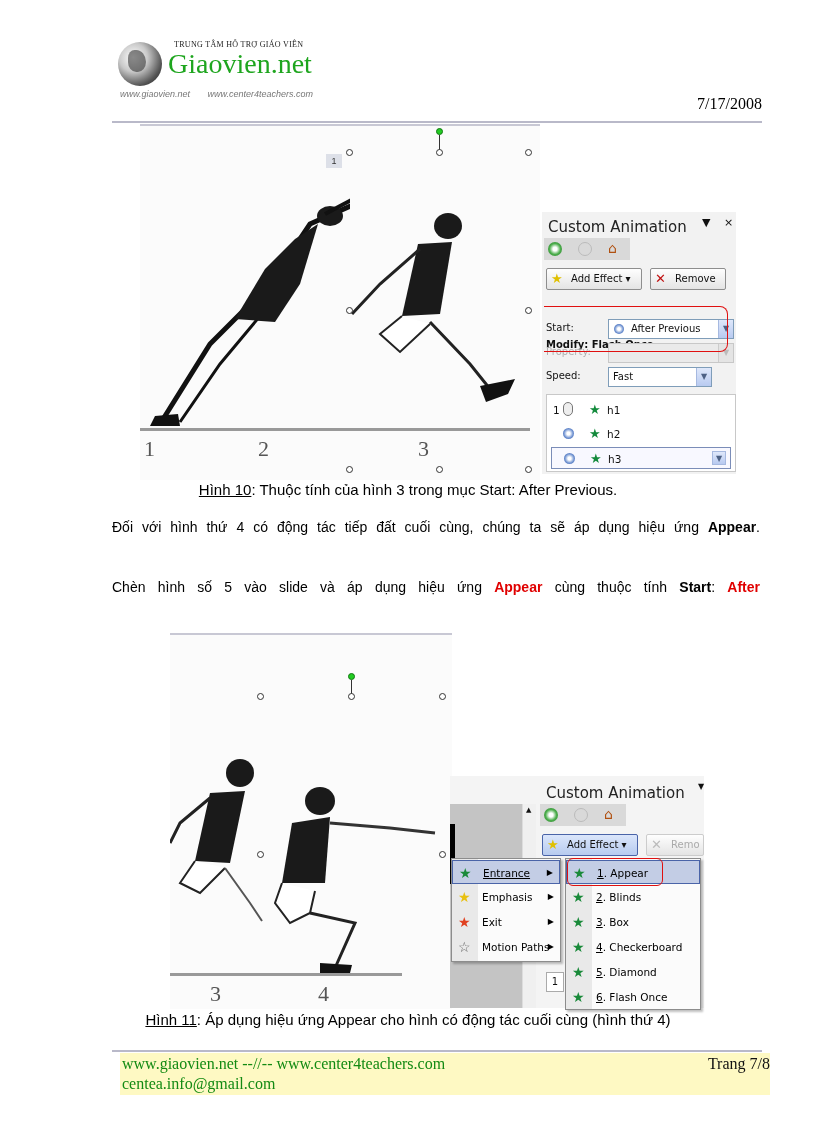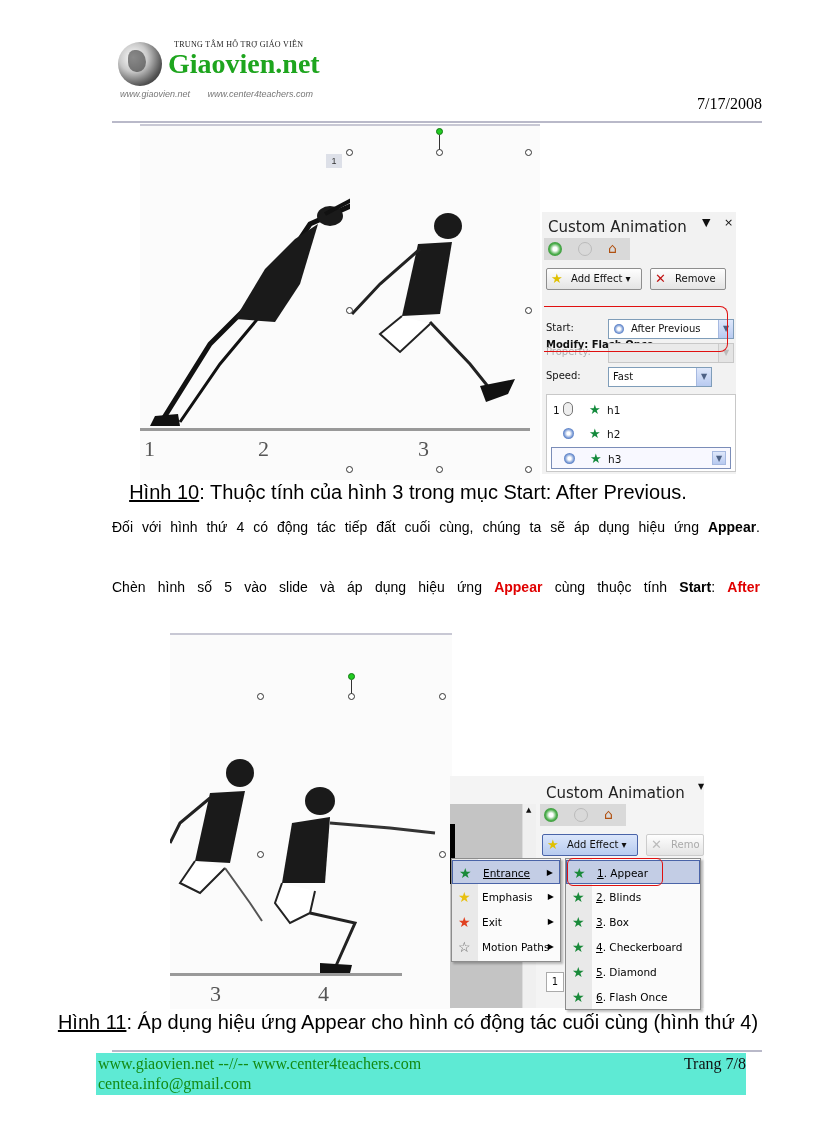--- a/index.html
+++ b/index.html
@@ -6,21 +6,21 @@
   html, body { width: 816px; height: 1123px; background: #ffffff; overflow: hidden; }
   body { position: relative; font-family: "Liberation Sans", sans-serif; color: #000; }
 
   
   .header { position: absolute; left: 112px; top: 36px; width: 650px; height: 86px; }
   .logo-globe { position: absolute; left: 6px; top: 6px; width: 44px; height: 44px; border-radius: 50%;
     background: radial-gradient(circle at 35% 35%, #ffffff 0%, #c9c9c9 35%, #555 70%, #111 100%); }
   .logo-globe::after { content: ""; position: absolute; left: 10px; top: 8px; width: 18px; height: 22px;
     border-radius: 40% 60% 50% 50%; background: rgba(40,40,40,0.55); }
   .logo-tag { position: absolute; left: 62px; top: 4px; font-family: "Liberation Serif", serif; font-size: 8px; letter-spacing: 0.3px; color: #222; }
-  .logo-name { position: absolute; left: 56px; top: 12px; font-family: "Liberation Serif", serif; font-size: 28px; color: #1ea51e; font-weight: bold; }
+  .logo-name { position: absolute; left: 56px; top: 12px; font-family: "Liberation Serif", serif; font-size: 28px; color: #1ea51e; font-weight: normal; }
   .logo-urls { position: absolute; left: 8px; top: 53px; font-family: "Liberation Sans", sans-serif; font-style: italic; font-size: 9px; color: #777; word-spacing: 1px; }
   .logo-urls span + span { margin-left: 14px; }
   .header-date { position: absolute; right: 0; top: 59px; font-family: "Liberation Serif", serif; font-size: 16px; }
   .header-rule { position: absolute; left: 112px; top: 121px; width: 650px; height: 2px; background: #b9b9c9; }
 
   
   .fig10 { position: absolute; left: 140px; top: 124px; width: 596px; height: 356px; }
   .slide { position: absolute; background: #fbfbfb; }
   .handle { position: absolute; width: 7px; height: 7px; border: 1px solid #333; border-radius: 50%; background: #fff; }
   .rot-handle { position: absolute; width: 7px; height: 7px; border-radius: 50%; background: #22cc22; border: 1px solid #117711; }
@@ -48,39 +48,39 @@
   .list-row .num { position: absolute; left: 6px; }
   .list-row .clock { position: absolute; left: 16px; top: 5px; width: 11px; height: 11px; border-radius: 50%; background: radial-gradient(circle, #fff 20%, #6b8fd0 60%, #3b5aa0 100%); }
   .list-row .mouse { position: absolute; left: 16px; top: 3px; width: 10px; height: 14px; border: 1px solid #777; border-radius: 5px; background: #eee; }
   .list-row .star { position: absolute; left: 42px; color: #138a3c; font-size: 13px; line-height: 22px; }
   .list-row .name { position: absolute; left: 60px; }
   .list-row.selected { border: 1px solid #7b8db8; background: #f8f8ff; }
   .list-row .row-arrow { position: absolute; right: 4px; top: 3px; width: 14px; height: 14px; border: 1px solid #a6b9e0; background: linear-gradient(#dfe8fb,#b8caf0); color: #4d6185; font-size: 8px; text-align: center; line-height: 13px; }
   .red-outline { position: absolute; border: 1.5px solid #e01010; border-radius: 0 8px 8px 0; border-left: none; }
 
   
-  .caption { position: absolute; left: 0; width: 816px; text-align: center; font-size: 20px; }
+  .caption { position: absolute; left: 0; width: 816px; text-align: center; font-size: 15px; }
   .caption .fig { text-decoration: underline; }
   .para { position: absolute; left: 112px; width: 648px; font-size: 14px; line-height: 18px; }
   .b { font-weight: bold; }
   .red { color: #e00000; font-weight: bold; }
 
   
   .menu { position: absolute; background: #fbfbfb; border: 1px solid #8c8c8c; font-family: "DejaVu Sans", sans-serif; font-size: 10.5px; box-shadow: 2px 2px 2px rgba(0,0,0,0.25); }
   .menu-item { position: absolute; left: 0; right: 0; height: 24px; line-height: 24px; }
   .menu-item .mi-ico { position: absolute; left: 6px; font-size: 14px; }
   .menu-item .mi-label { position: absolute; left: 30px; }
   .menu-item .mi-arrow { position: absolute; right: 6px; font-size: 8px; }
   .menu-item.hl { background: #c3cde5; border: 1px solid #4a64a8; }
   .menu-gutter { position: absolute; left: 0; top: 0; bottom: 0; width: 26px; background: #e9e9e9; }
   .u { text-decoration: underline; }
 
   
   .footer-rule { position: absolute; left: 112px; top: 1050px; width: 650px; height: 2px; background: #b9b9c9; }
-  .footer { position: absolute; left: 96px; top: 1053px; width: 650px; height: 42px; background: #5eead4; font-family: "Liberation Serif", serif; font-size: 16px; }
+  .footer { position: absolute; left: 120px; top: 1053px; width: 650px; height: 42px; background: #fef9c3; font-family: "Liberation Serif", serif; font-size: 16px; }
   .footer .l1 { position: absolute; left: 2px; top: 2px; color: #138a13; }
   .footer .l2 { position: absolute; left: 2px; top: 22px; color: #138a13; }
   .footer .pg { position: absolute; right: 0; top: 2px; color: #111; }
 </style>
 </head>
 <body>
 
 <div class="header">
   <div class="logo-globe"></div>
   <div class="logo-tag">TRUNG TÂM HỖ TRỢ GIÁO VIÊN</div>

